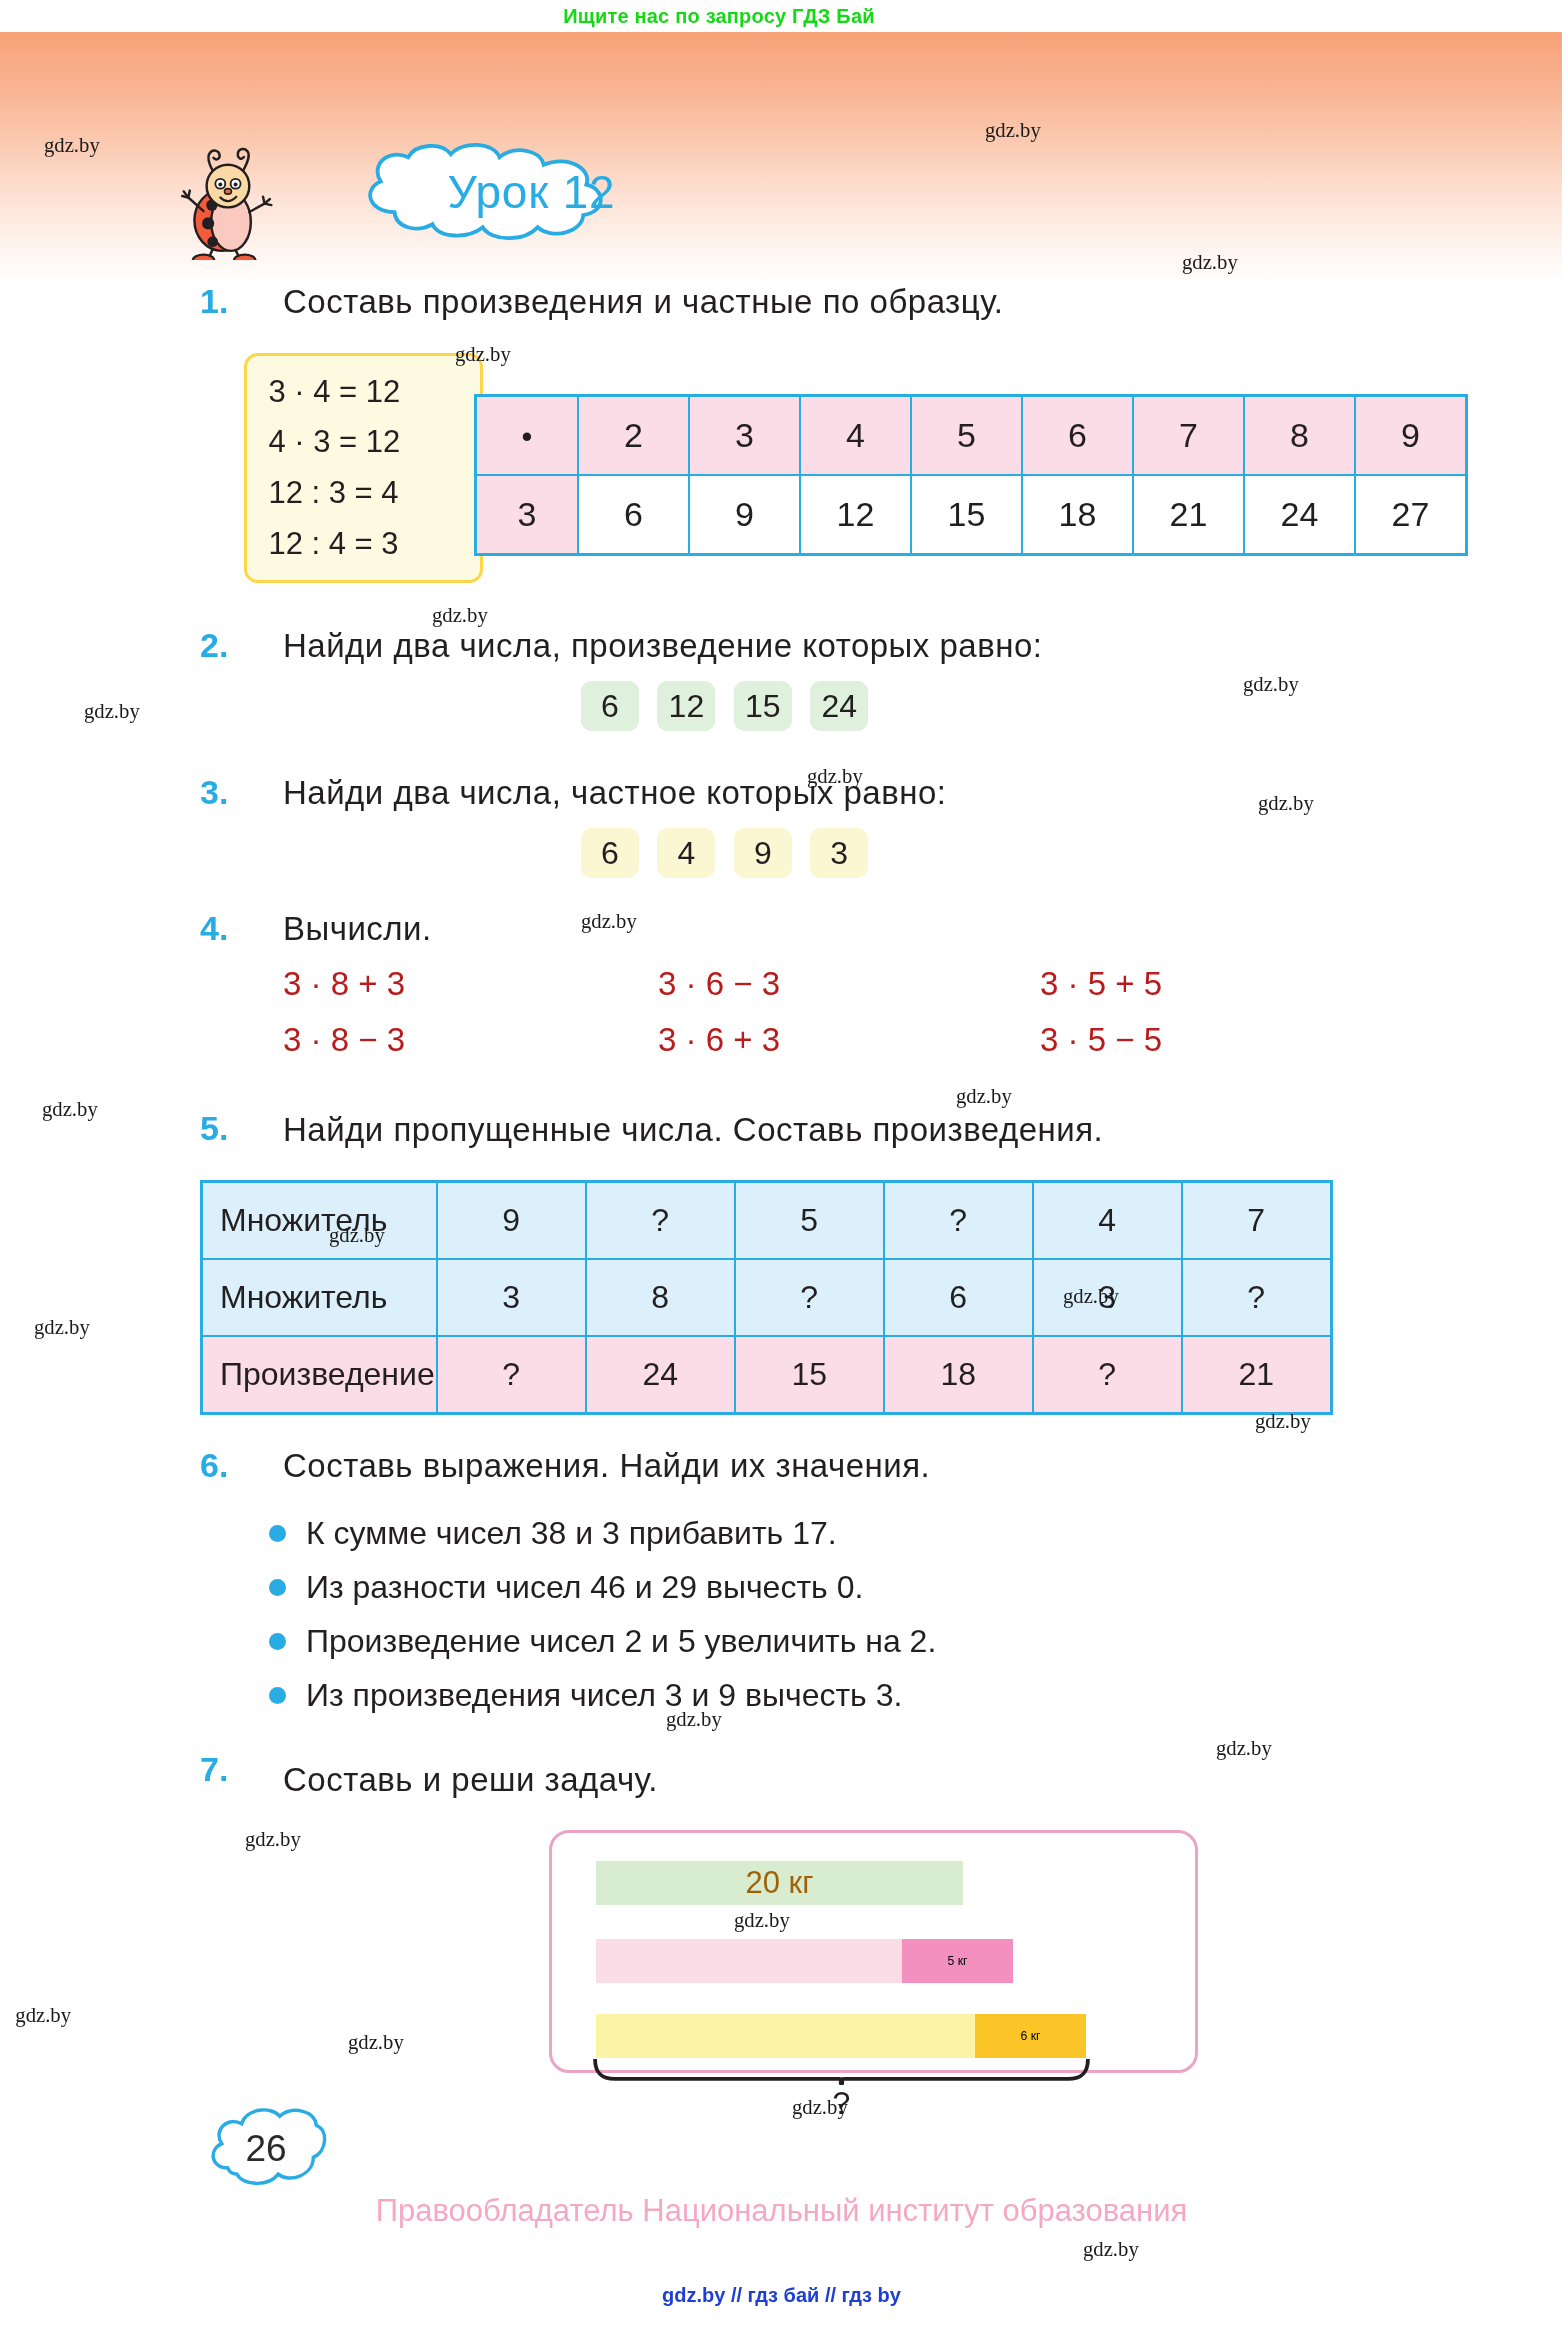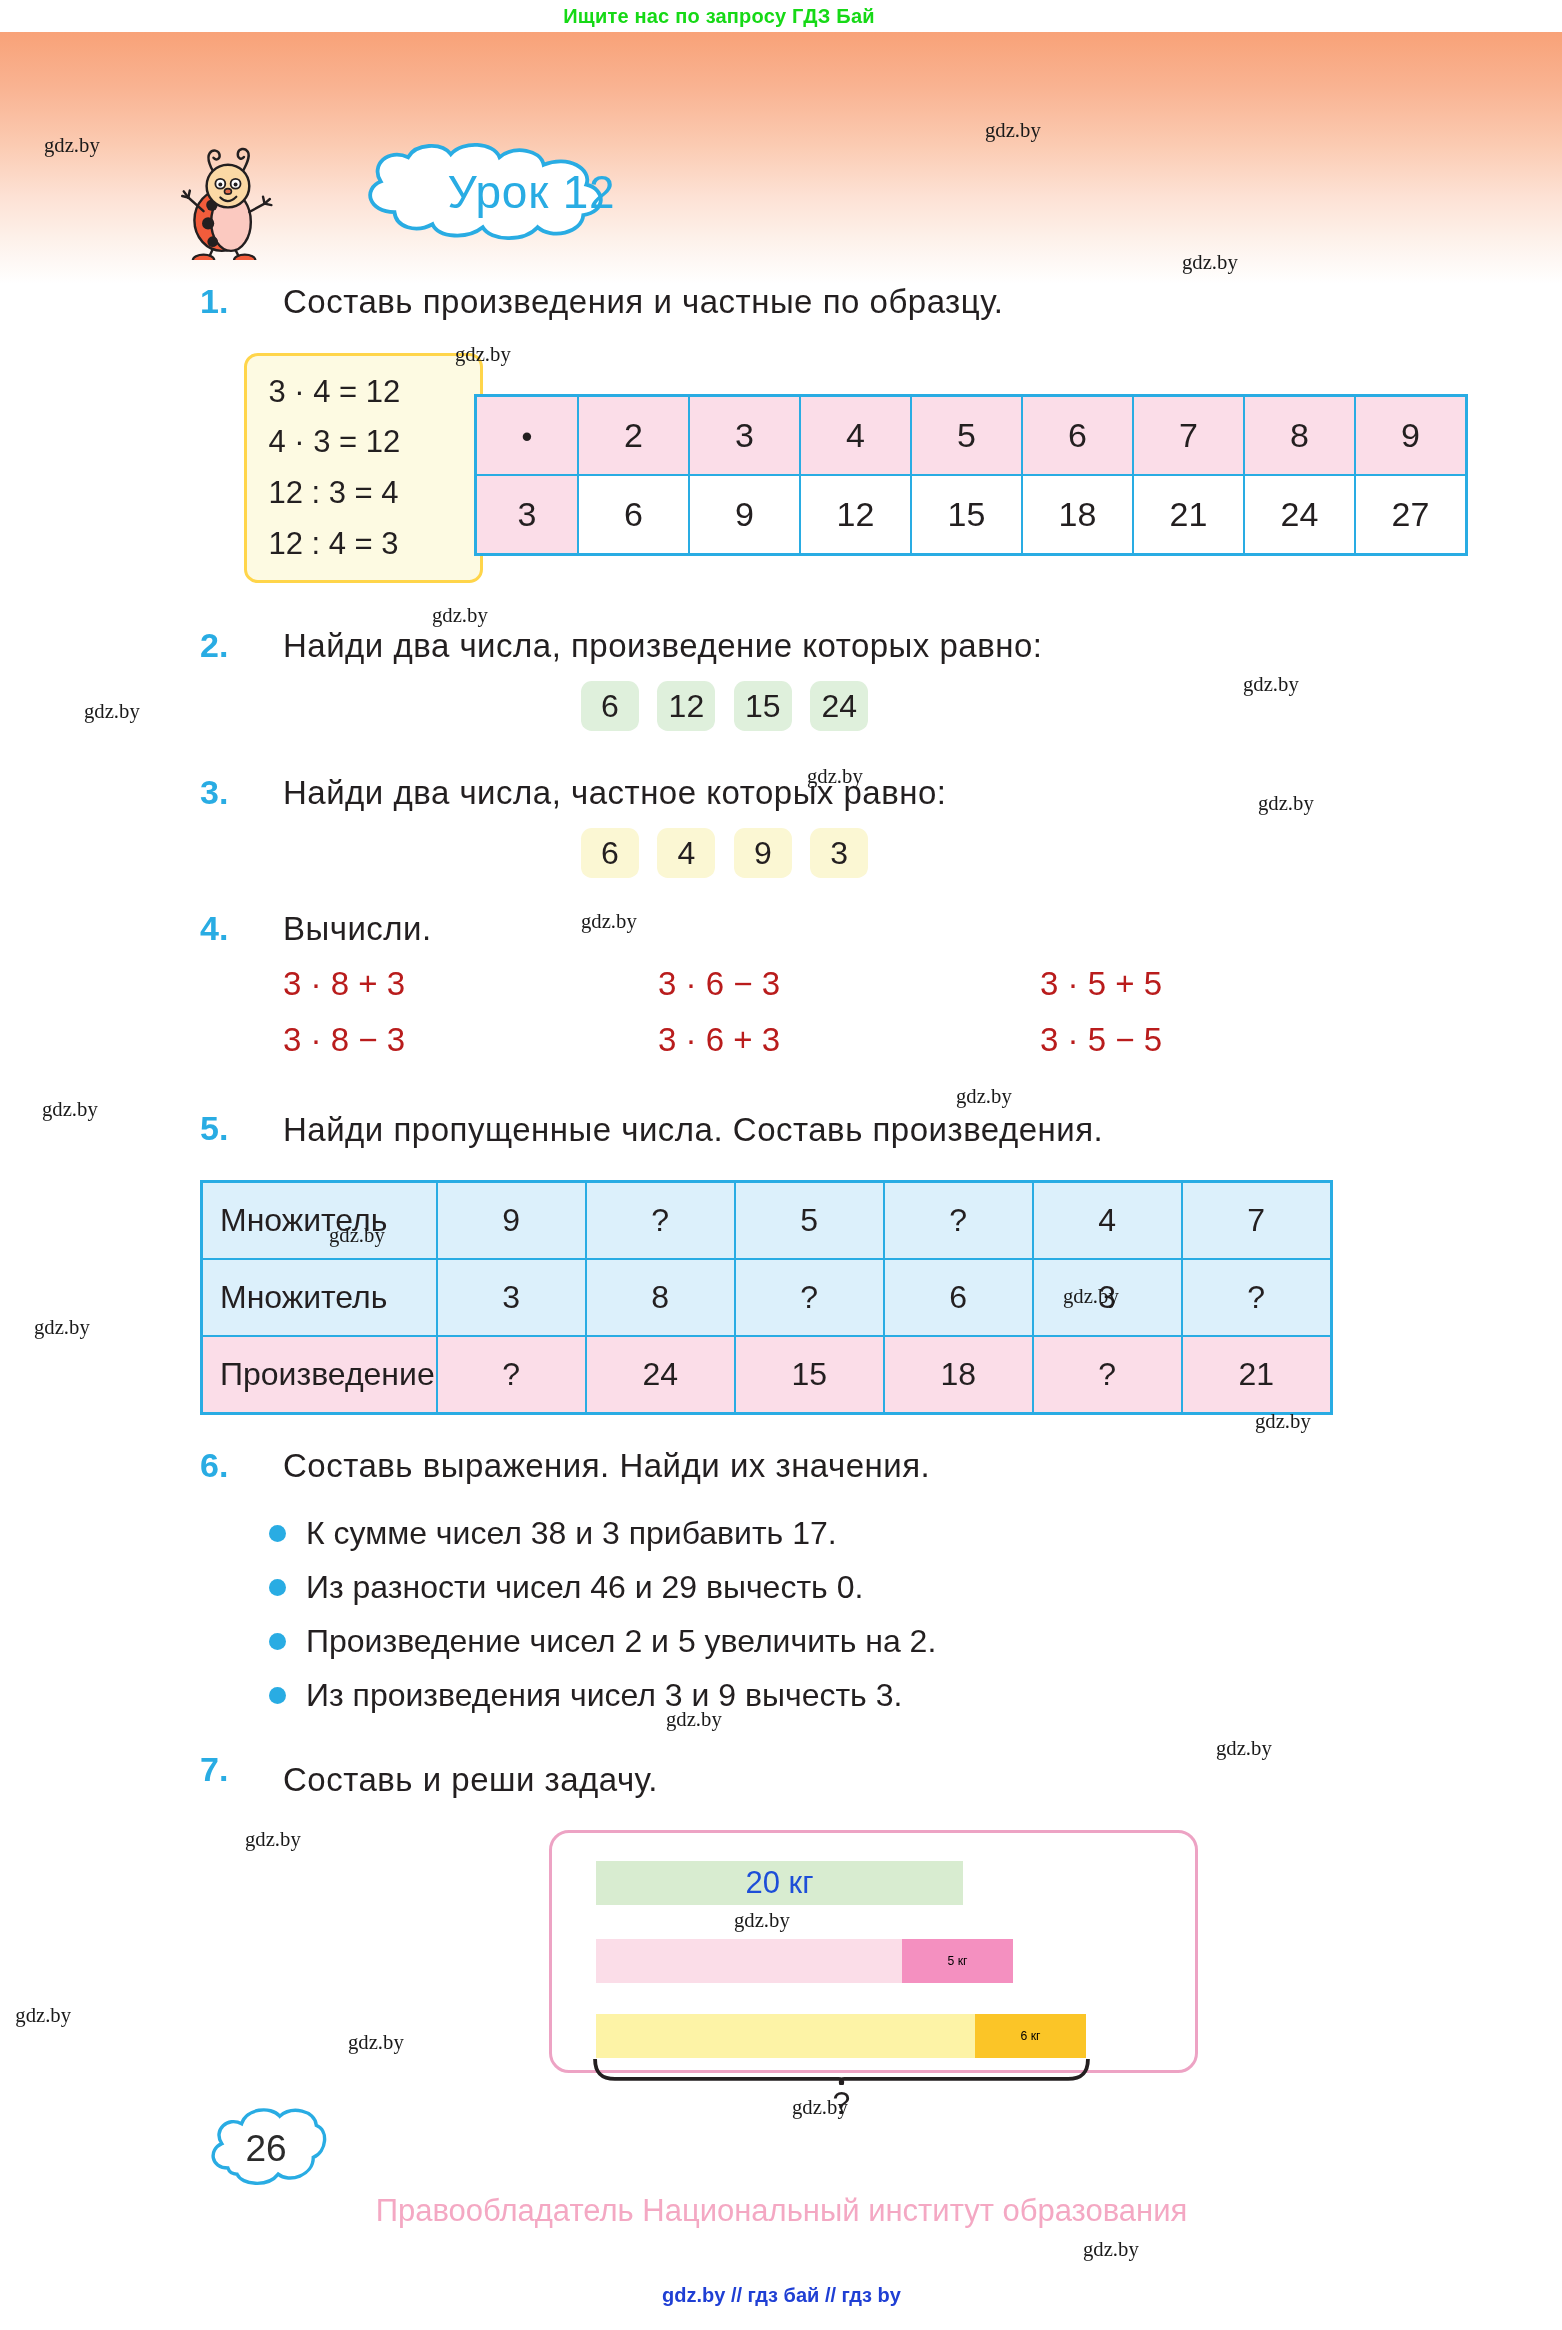--- a/index.html
+++ b/index.html
@@ -140,21 +140,21 @@
   }
   
   .diag {
     position:absolute; left:549px; top:1830px;
     width:649px; height:243px;
     border:3.8px solid #eda3c4; border-radius:20px;
     background:#ffffff; box-sizing:border-box;
   }
   .bar { position:absolute; display:flex; align-items:center; }
   .bar .seg { height:100%; display:flex; align-items:center; justify-content:center;
-    font-size:31px; color:#1d4ed8; font-family:"Liberation Sans", sans-serif; white-space:nowrap;}
+    font-size:31px; color:#a16207; font-family:"Liberation Sans", sans-serif; white-space:nowrap;}
   .b1 { left:44px; top:27.5px; width:367px; height:44px; }
   .b1 .seg { background:#d8ecd0; width:100%; }
   .b2 { left:44px; top:106px; width:417px; height:44px; }
   .b2 .pale { background:#fbdde8; width:306px; height:100%; }
   .b2 .dark { background:#f490c0; width:111px; height:100%; display:flex; align-items:center; justify-content:center;text-align:center;}
   .b3 { left:44px; top:181px; width:490px; height:44px; }
   .b3 .pale { background:#fdf3a6; width:379px; height:100%; }
   .b3 .dark { background:#fbc527; width:111px; height:100%; display:flex; align-items:center; justify-content:center;}
   .brace { position:absolute; left:40px; top:226px; width:499px; height:26px; }
   .qmark {

